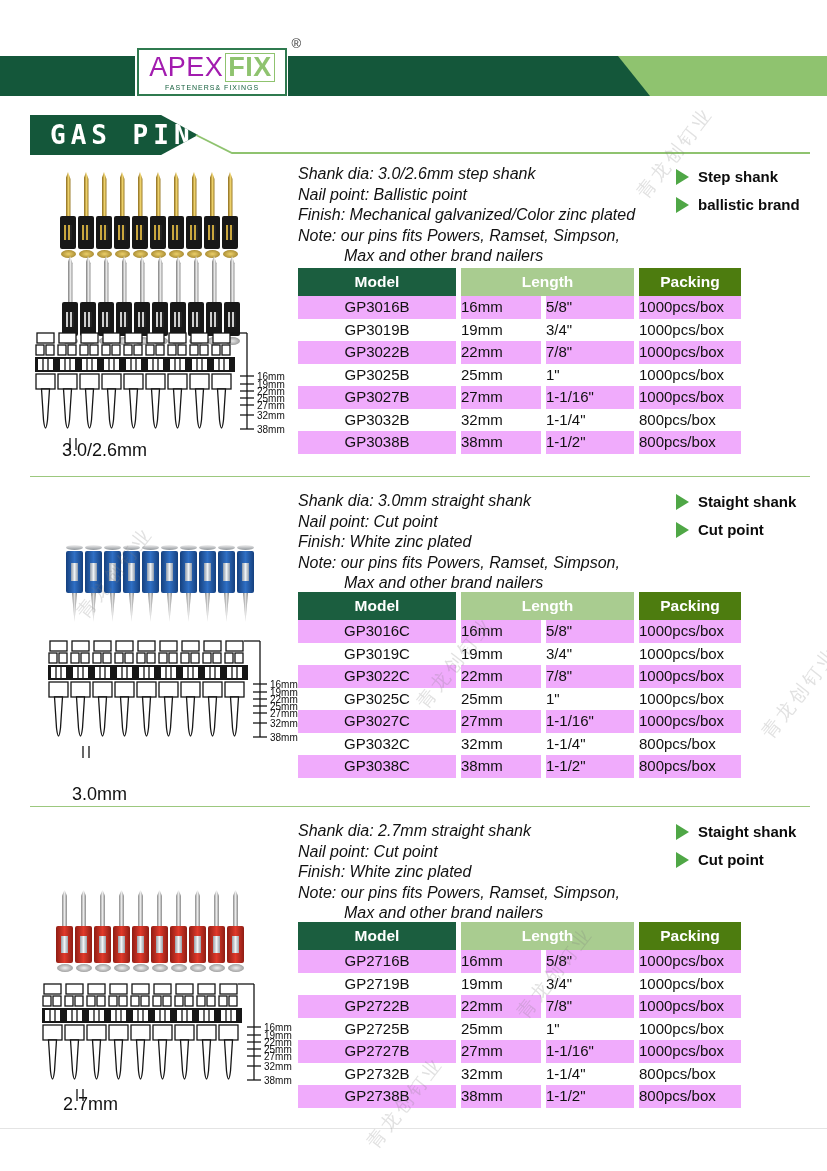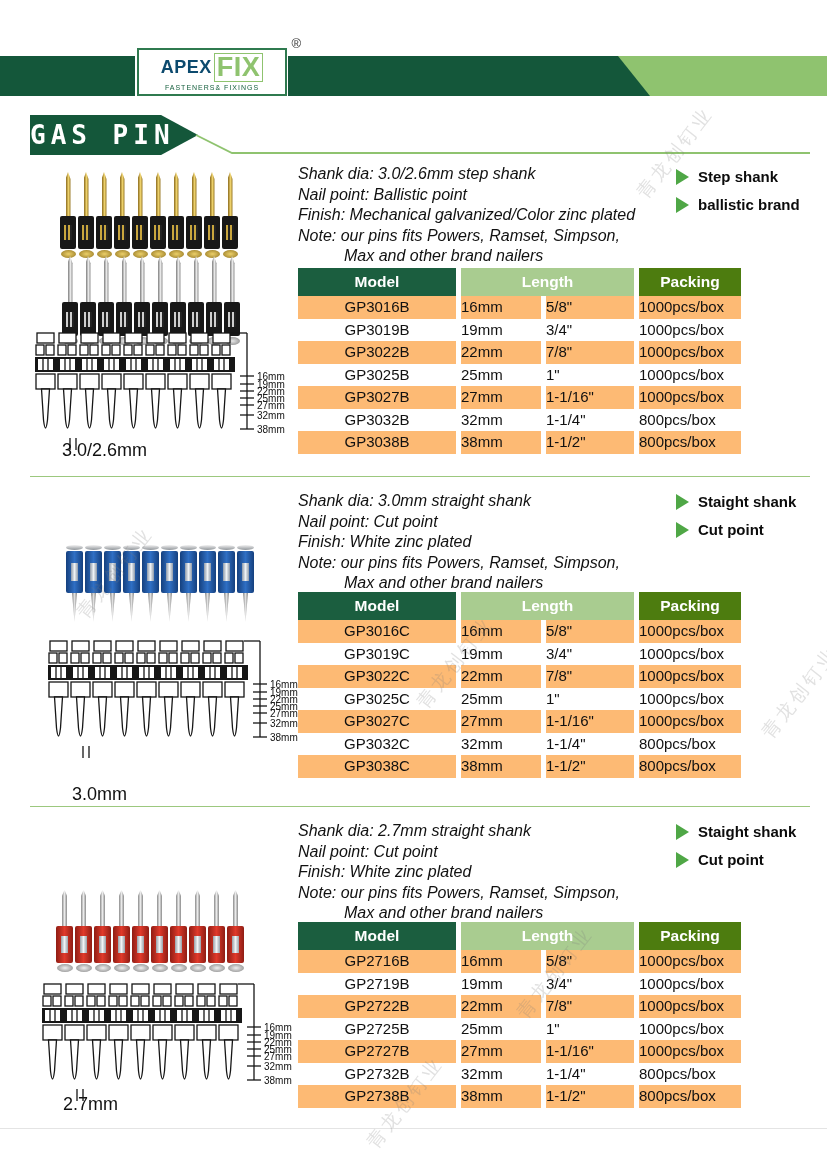--- a/index.html
+++ b/index.html
@@ -8,32 +8,32 @@
 
   
   .topbar{position:absolute;left:0;top:56px;width:827px;height:40px;}
   .bar-left{position:absolute;left:0;top:0;width:135px;height:40px;background:#14573A;}
   .bar-right{position:absolute;left:288px;top:0;width:539px;height:40px;background:#8FC36F;}
   .bar-right-dark{position:absolute;left:0;top:0;width:365px;height:40px;background:#14573A;
         clip-path:polygon(0 0,330px 0,362px 100%,0 100%);}
   .logo-box{position:absolute;left:137px;top:-8px;width:150px;height:48px;background:#fff;
         border:2px solid #2F7A4F;box-sizing:border-box;text-align:center;}
   .logo-row{display:flex;justify-content:center;align-items:center;height:30px;margin-top:2px;}
-  .logo-main{font-size:18px;font-weight:700;color:#0c4a6e;letter-spacing:.5px;line-height:1;}
+  .logo-main{font-size:27px;font-weight:400;color:#a21caf;letter-spacing:.5px;line-height:1;}
   .logo-accent{font-size:27px;font-weight:800;color:#8FC36F;letter-spacing:.5px;line-height:1;
         border:1.5px solid #8FC36F;padding:0 2px;margin-left:2px;}
   .logo-reg{position:absolute;right:-16px;top:-14px;font-size:13px;color:#333;}
   .logo-sub{font-size:7px;letter-spacing:1px;color:#17603F;margin-top:2px;}
 
   
   .gaspin{position:absolute;left:30px;top:115px;width:168px;height:40px;background:#14573A;
         clip-path:polygon(0 0,78% 0,100% 50%,78% 100%,0 100%);
         display:flex;align-items:center;}
   .gaspin span{color:#fff;font-family:"DejaVu Sans Mono",monospace;font-weight:bold;
-        font-size:26px;letter-spacing:5px;}
+        font-size:26px;letter-spacing:5px;padding-left:20px;}
   .gaspin-line{position:absolute;left:0;top:115px;width:827px;height:60px;pointer-events:none;}
 
   
   .desc{position:absolute;width:390px;font-size:16px;line-height:20.5px;color:#111;font-style:italic;}
   .desc p{margin:0;}
   .desc p.cont{padding-left:46px;}
 
   .badges{position:absolute;width:150px;}
   .badge{display:flex;align-items:center;margin-bottom:11px;height:17px;}
   .tri{width:0;height:0;border-left:13px solid #4FA746;border-top:8px solid transparent;
@@ -41,21 +41,21 @@
   .blabel{font-size:15px;font-weight:bold;color:#0c0c0c;white-space:nowrap;}
 
   
   table.spec{position:absolute;border-collapse:separate;border-spacing:5px 0;
         font-size:15px;color:#111;}
   table.spec th{height:28px;font-size:15.5px;font-weight:bold;color:#fff;text-align:center;padding:0;}
   th.model{background:#1B5E3F;}
   th.length{background:#A9CC90;}
   th.packing{background:#4d7c0f;}
   table.spec td{height:22.5px;padding:0;line-height:22.5px;background:#fff;}
-  table.spec tr.odd td{background:#fdba74;}
+  table.spec tr.odd td{background:#f0abfc;}
   td.c0{text-align:center;}
   td.c1{padding-left:22px;}
   td.c2{padding-left:20px;}
   td.c3{padding-left:10px;}
 
   
   .hr{position:absolute;left:30px;width:780px;height:0;border-top:1.6px solid #9CC87E;}
   .hr-bottom{position:absolute;left:0;width:827px;height:0;border-top:1px solid #e4e4e4;}
 
   

